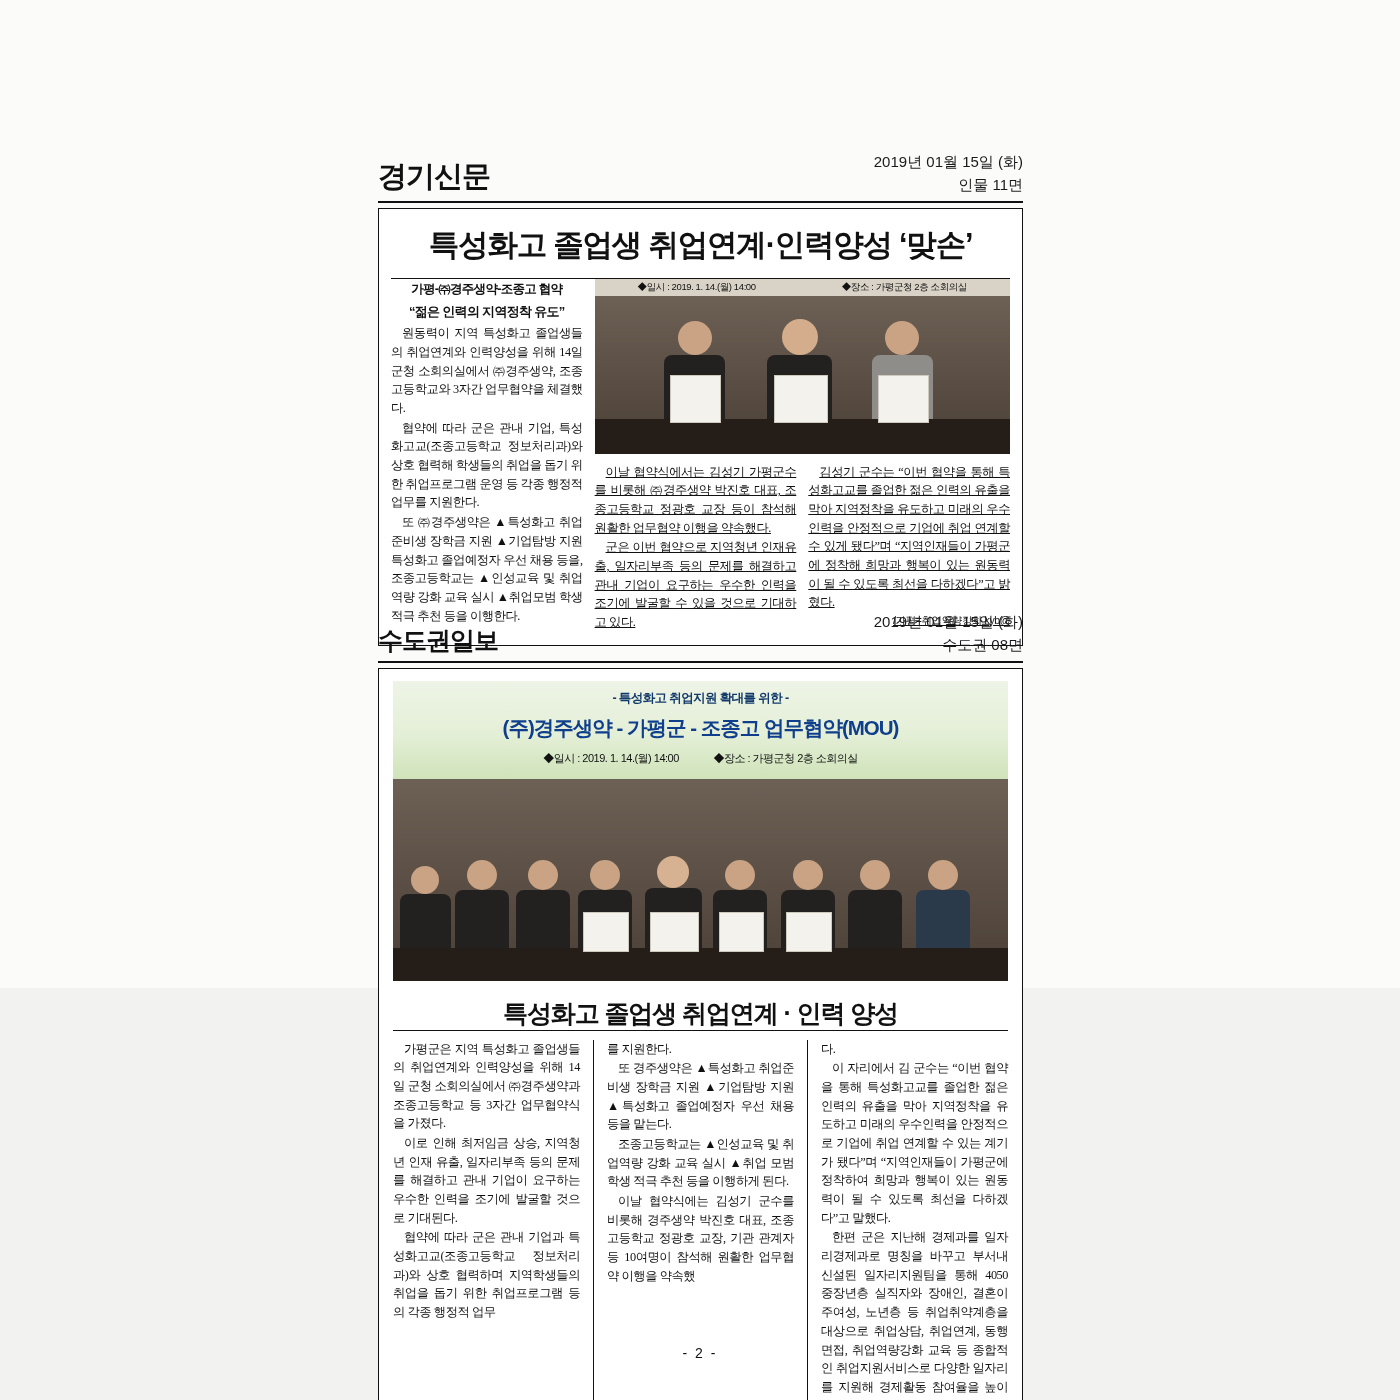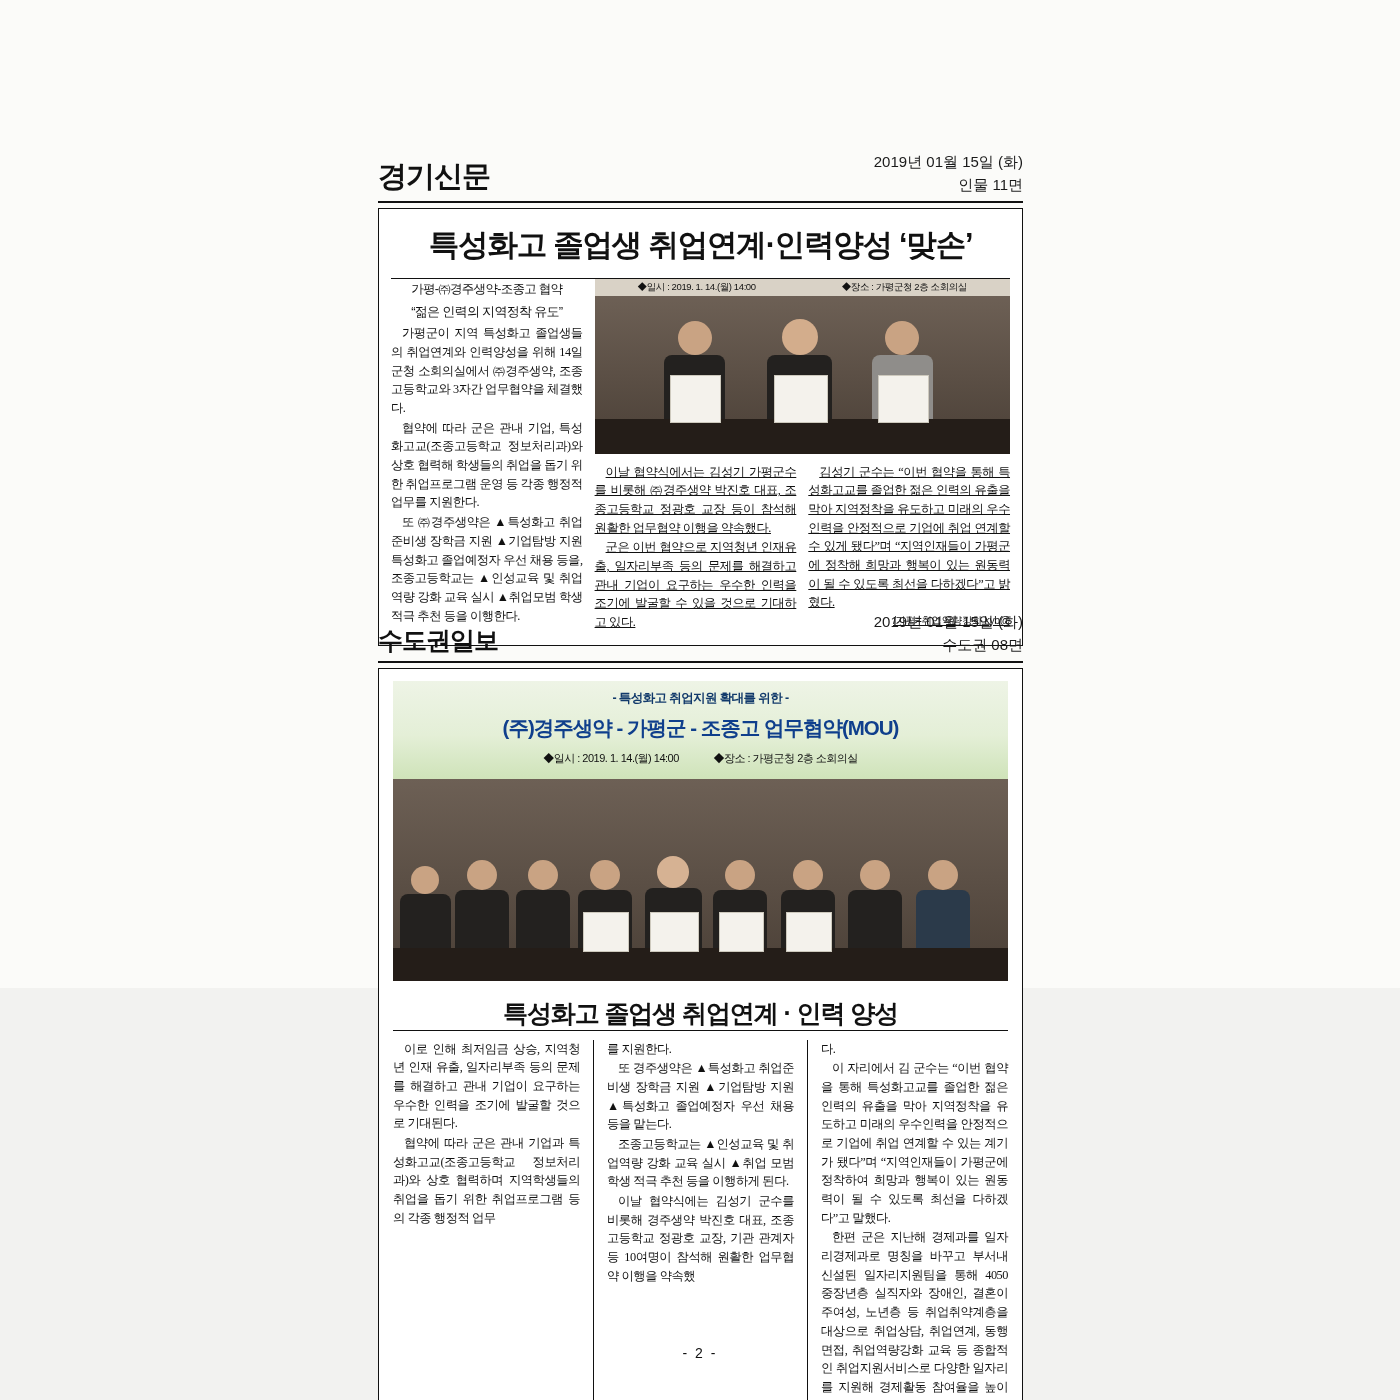--- a/index.html
+++ b/index.html
@@ -59,21 +59,21 @@
     font-weight:bold;
     font-size:30.5px;
     letter-spacing:-1.2px;
     text-align:center;
     padding:6px 0 12px 0;
   }
   .a1-body { display:flex; gap:12px; }
   .a1-left { width:196px; }
   .kicker {
     font-family:"Liberation Sans", sans-serif;
-    font-weight:normal;
+    font-weight:bold;
     font-size:12.5px;
     letter-spacing:-0.7px;
     line-height:1.6;
     text-align:center;
     margin-bottom:2px;
   }
   .kicker .q { display:block; font-size:13px; margin-top:3px; }
   .col-text {
     font-size:12.3px;
     line-height:1.52;
@@ -200,21 +200,21 @@
         <div class="headline1">특성화고 졸업생 취업연계·인력양성 ‘맞손’</div>
         <div class="rule-thin"></div>
 
         <div class="a1-body">
           <div class="a1-left">
             <div class="kicker">
               <span>가평-㈜경주생약-조종고 협약</span>
               <span class="q">“젊은 인력의 지역정착 유도”</span>
             </div>
             <div class="col-text">
-              <p>가평군이 지역 특성화고 졸업생들의 취업연계와 인력양성을 위해 14일 군청 소회의실에서 ㈜경주생약, 조종고등학교와 3자간 업무협약을 체결했다.</p>
+              <p>원동력이 지역 특성화고 졸업생들의 취업연계와 인력양성을 위해 14일 군청 소회의실에서 ㈜경주생약, 조종고등학교와 3자간 업무협약을 체결했다.</p>
               <p>협약에 따라 군은 관내 기업, 특성화고교(조종고등학교 정보처리과)와 상호 협력해 학생들의 취업을 돕기 위한 취업프로그램 운영 등 각종 행정적 업무를 지원한다.</p>
               <p>또 ㈜경주생약은 ▲특성화고 취업준비생 장학금 지원 ▲기업탐방 지원 특성화고 졸업예정자 우선 채용 등을, 조종고등학교는 ▲인성교육 및 취업역량 강화 교육 실시 ▲취업모범 학생 적극 추천 등을 이행한다.</p>
             </div>
           </div>
 
           <div class="a1-right">
             <div class="photo p1">
               <div class="band">
                 <span>◆일시 : 2019. 1. 14.(월) 14:00</span>
                 <span>◆장소 : 가평군청 2층 소회의실</span>
@@ -319,20 +319,21 @@
                 <div class="body" style="height:58px;background:#2b3a4a"></div>
               </div>
           </div>
         </div>
 
         <div class="headline2">특성화고 졸업생 취업연계 · 인력 양성</div>
         <div class="rule-thin"></div>
 
         <div class="cols3" style="margin-top:9px;">
           <div class="c col-text">
+            <p>가평군은 지역 특성화고 졸업생들의 취업연계와 인력양성을 위해 14일 군청 소회의실에서 ㈜경주생약과 조종고등학교 등 3자간 업무협약식을 가졌다.</p>
             <p>이로 인해 최저임금 상승, 지역청년 인재 유출, 일자리부족 등의 문제를 해결하고 관내 기업이 요구하는 우수한 인력을 조기에 발굴할 것으로 기대된다.</p>
             <p>협약에 따라 군은 관내 기업과 특성화고교(조종고등학교 정보처리과)와 상호 협력하며 지역학생들의 취업을 돕기 위한 취업프로그램 등의 각종 행정적 업무</p>
           </div>
           <div class="vline"></div>
           <div class="c col-text">
             <p style="text-indent:0">를 지원한다.</p>
             <p>또 경주생약은 ▲특성화고 취업준비생 장학금 지원 ▲기업탐방 지원 ▲특성화고 졸업예정자 우선 채용 등을 맡는다.</p>
             <p>조종고등학교는 ▲인성교육 및 취업역량 강화 교육 실시 ▲취업 모범학생 적극 추천 등을 이행하게 된다.</p>
             <p>이날 협약식에는 김성기 군수를 비롯해 경주생약 박진호 대표, 조종고등학교 정광호 교장, 기관 관계자 등 10여명이 참석해 원활한 업무협약 이행을 약속했</p>
           </div>

